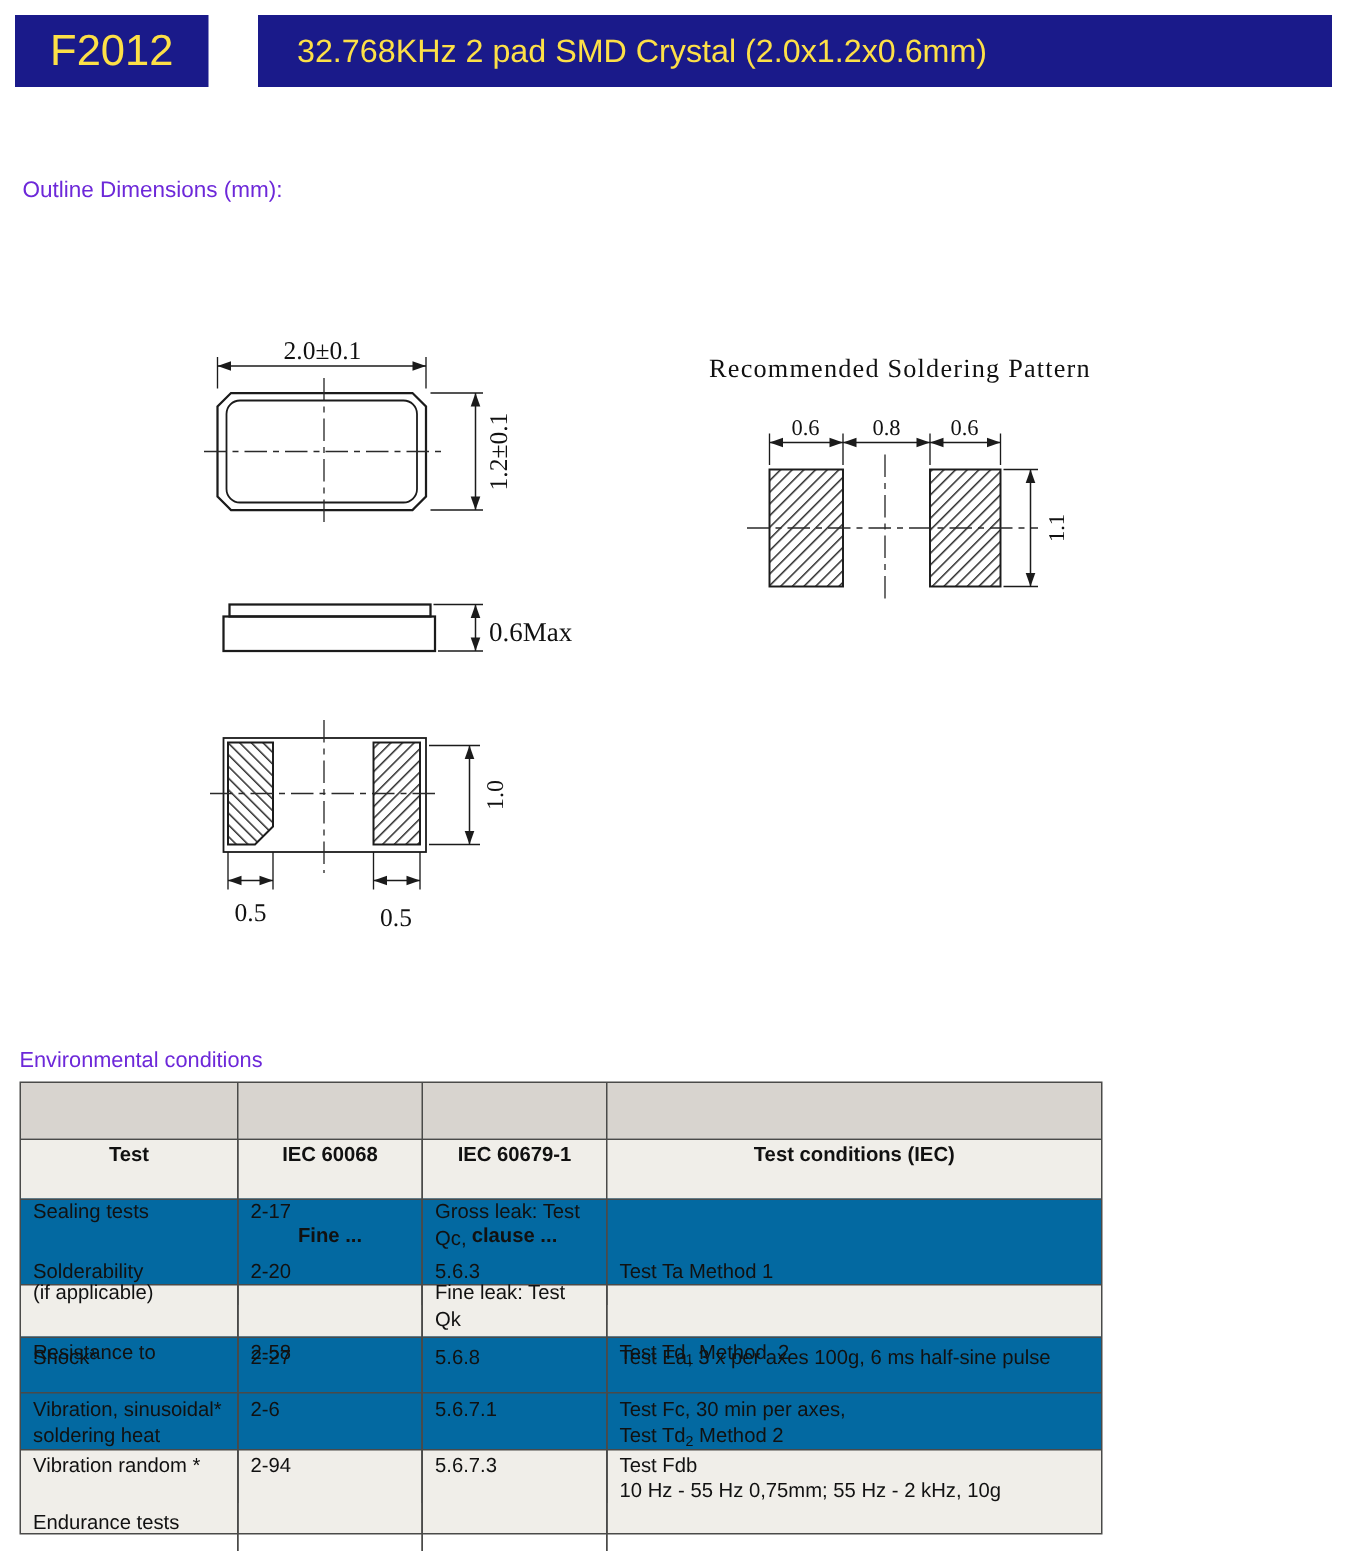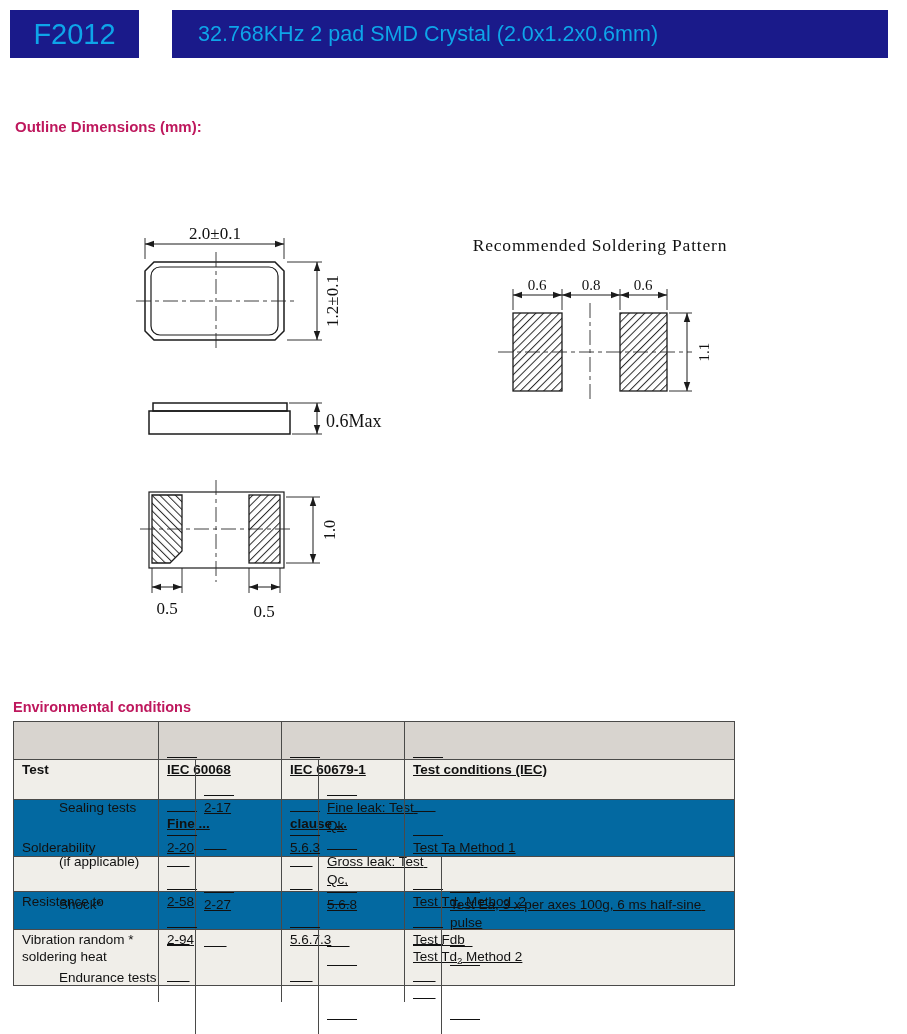--- a/index.html
+++ b/index.html
@@ -1,25 +1,25 @@
 <!DOCTYPE html>
 <html><head>
 <meta charset="utf-8">
 <style>
   html,body{margin:0;padding:0;background:#fff;}
   #page{position:relative;width:907px;height:1034px;background:#fff;overflow:hidden;
         font-family:"Liberation Sans",sans-serif;color:#111;}
 
   
-  .hdr-box{position:absolute;top:10px;height:48px;background:#1a1a8a;color:#0ea5e9;
+  .hdr-box{position:absolute;top:10px;height:48px;background:#1a1a8a;color:#fde047;
            display:flex;align-items:center;}
   #box-part{left:10px;width:129px;justify-content:center;font-size:29px;}
   #box-title{left:172px;width:716px;padding-left:26px;box-sizing:border-box;font-size:21.5px;}
 
-  .section-heading{position:absolute;font-weight:bold;color:#be185d;}
+  .section-heading{position:absolute;font-weight:normal;color:#6d28d9;}
   #outline-heading{left:15px;top:118px;font-size:15px;}
   #env-heading{left:13px;top:699px;font-size:14.5px;}
 
   
   #drawing{position:absolute;left:120px;top:215px;}
   .shape{fill:none;stroke:#1b1b1b;stroke-width:1.5px;}
   .shape2{fill:none;stroke:#1b1b1b;stroke-width:1.2px;}
   .pad{stroke:#1b1b1b;stroke-width:1.3px;}
   .cl{stroke:#2a2a2a;stroke-width:0.9px;stroke-dasharray:15 4 4 4;fill:none;}
   .ext{stroke:#1b1b1b;stroke-width:0.9px;}
@@ -30,25 +30,25 @@
   .t17{font:17px "Liberation Serif",serif;}
   .t18{font:18px "Liberation Serif",serif;}
   .t17s{font:17.5px "Liberation Serif",serif;letter-spacing:0.8px;}
 
   
   #env-table{position:absolute;left:13px;top:721px;width:722px;box-sizing:border-box;
              border:1px solid #4a4a49;font-size:13.5px;line-height:18px;}
   .trow{display:grid;grid-template-columns:144px 123px 123px 1fr;}
   .trow + .trow{border-top:1px solid #4a4a49;}
   .cell{padding:3px 8px 0 8px;box-sizing:border-box;white-space:pre-wrap;}
-  .cell + .cell{border-left:1px solid #4a4a49;text-decoration:underline;}
+  .cell + .cell{border-left:1px solid #4a4a49;}
   .c2,.c3{text-align:left;}
-  .hrow .cell{font-weight:bold;text-align:left;}
+  .hrow .cell{font-weight:bold;text-align:center;}
   .gray{background:#d8d4cf;}
-  .beige{background:#f0eee9;padding-left:37px;}
+  .beige{background:#f0eee9;}
   .white{background:#0369a1;}
   .ln{height:18.3px;}
   sub{font-size:9.5px;vertical-align:-3px;}
 </style>
 </head>
 <body>
 
 <div id="page">
 
   <div class="hdr-box" id="box-part">
@@ -163,22 +163,22 @@
 
     <div class="trow beige" style="height:39px;">
       <div class="cell c1">
         <div class="ln">Sealing tests</div>
         <div class="ln">(if applicable)</div>
       </div>
       <div class="cell c2">
         <div class="ln">2-17</div>
       </div>
       <div class="cell c4">
+        <div class="ln">Gross leak: Test Qc,</div>
         <div class="ln">Fine leak: Test Qk</div>
-        <div class="ln">Gross leak: Test Qc,</div>
       </div>
     </div>
 
     <div class="trow white" style="height:56px;">
       <div class="cell c1">
         <div class="ln">Solderability</div>
         <div class="ln">Resistance to</div>
         <div class="ln">soldering heat</div>
       </div>
       <div class="cell c2">
@@ -203,20 +203,35 @@
         <div class="ln">2-27</div>
       </div>
       <div class="cell c3">
         <div class="ln">5.6.8</div>
       </div>
       <div class="cell c4">
         <div class="ln">Test Ea, 3 x per axes 100g, 6 ms half-sine pulse</div>
       </div>
     </div>
 
+    <div class="trow white" style="height:36px;">
+      <div class="cell c1">
+        <div class="ln">Vibration, sinusoidal*</div>
+      </div>
+      <div class="cell c2">
+        <div class="ln">2-6</div>
+      </div>
+      <div class="cell c3">
+        <div class="ln">5.6.7.1</div>
+      </div>
+      <div class="cell c4">
+        <div class="ln">Test Fc, 30 min per axes,</div>
+        <div class="ln">10 Hz - 55 Hz 0,75mm; 55 Hz - 2 kHz, 10g</div>
+      </div>
+    </div>
 
     <div class="trow white" style="height:37px;">
       <div class="cell c1">
         <div class="ln">Vibration random *</div>
       </div>
       <div class="cell c2">
         <div class="ln">2-94</div>
       </div>
       <div class="cell c3">
         <div class="ln">5.6.7.3</div>

